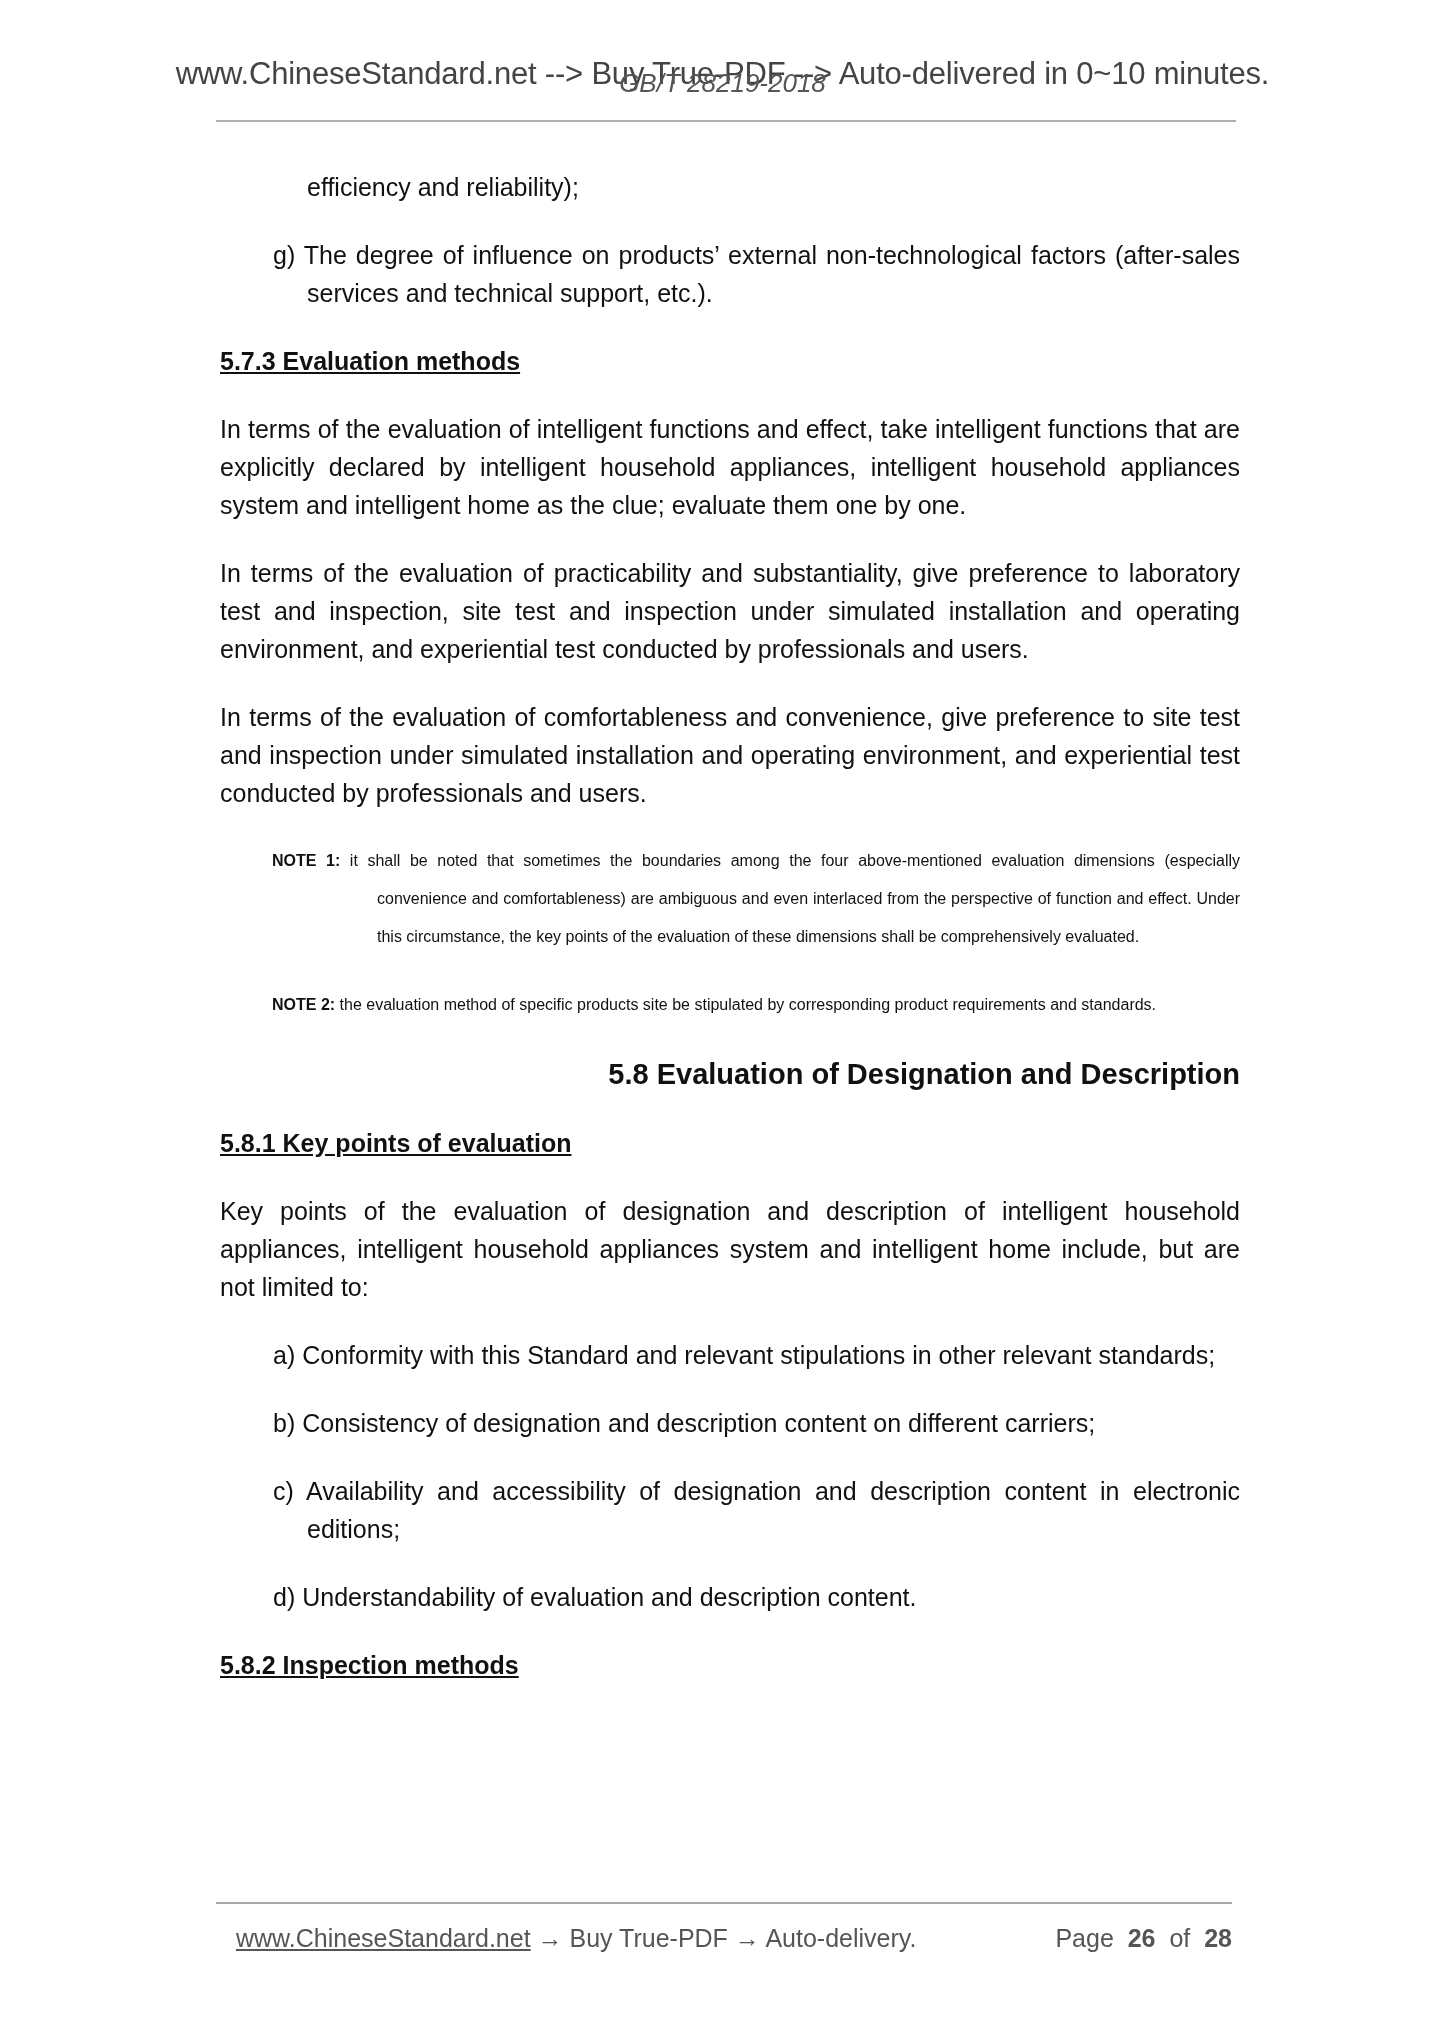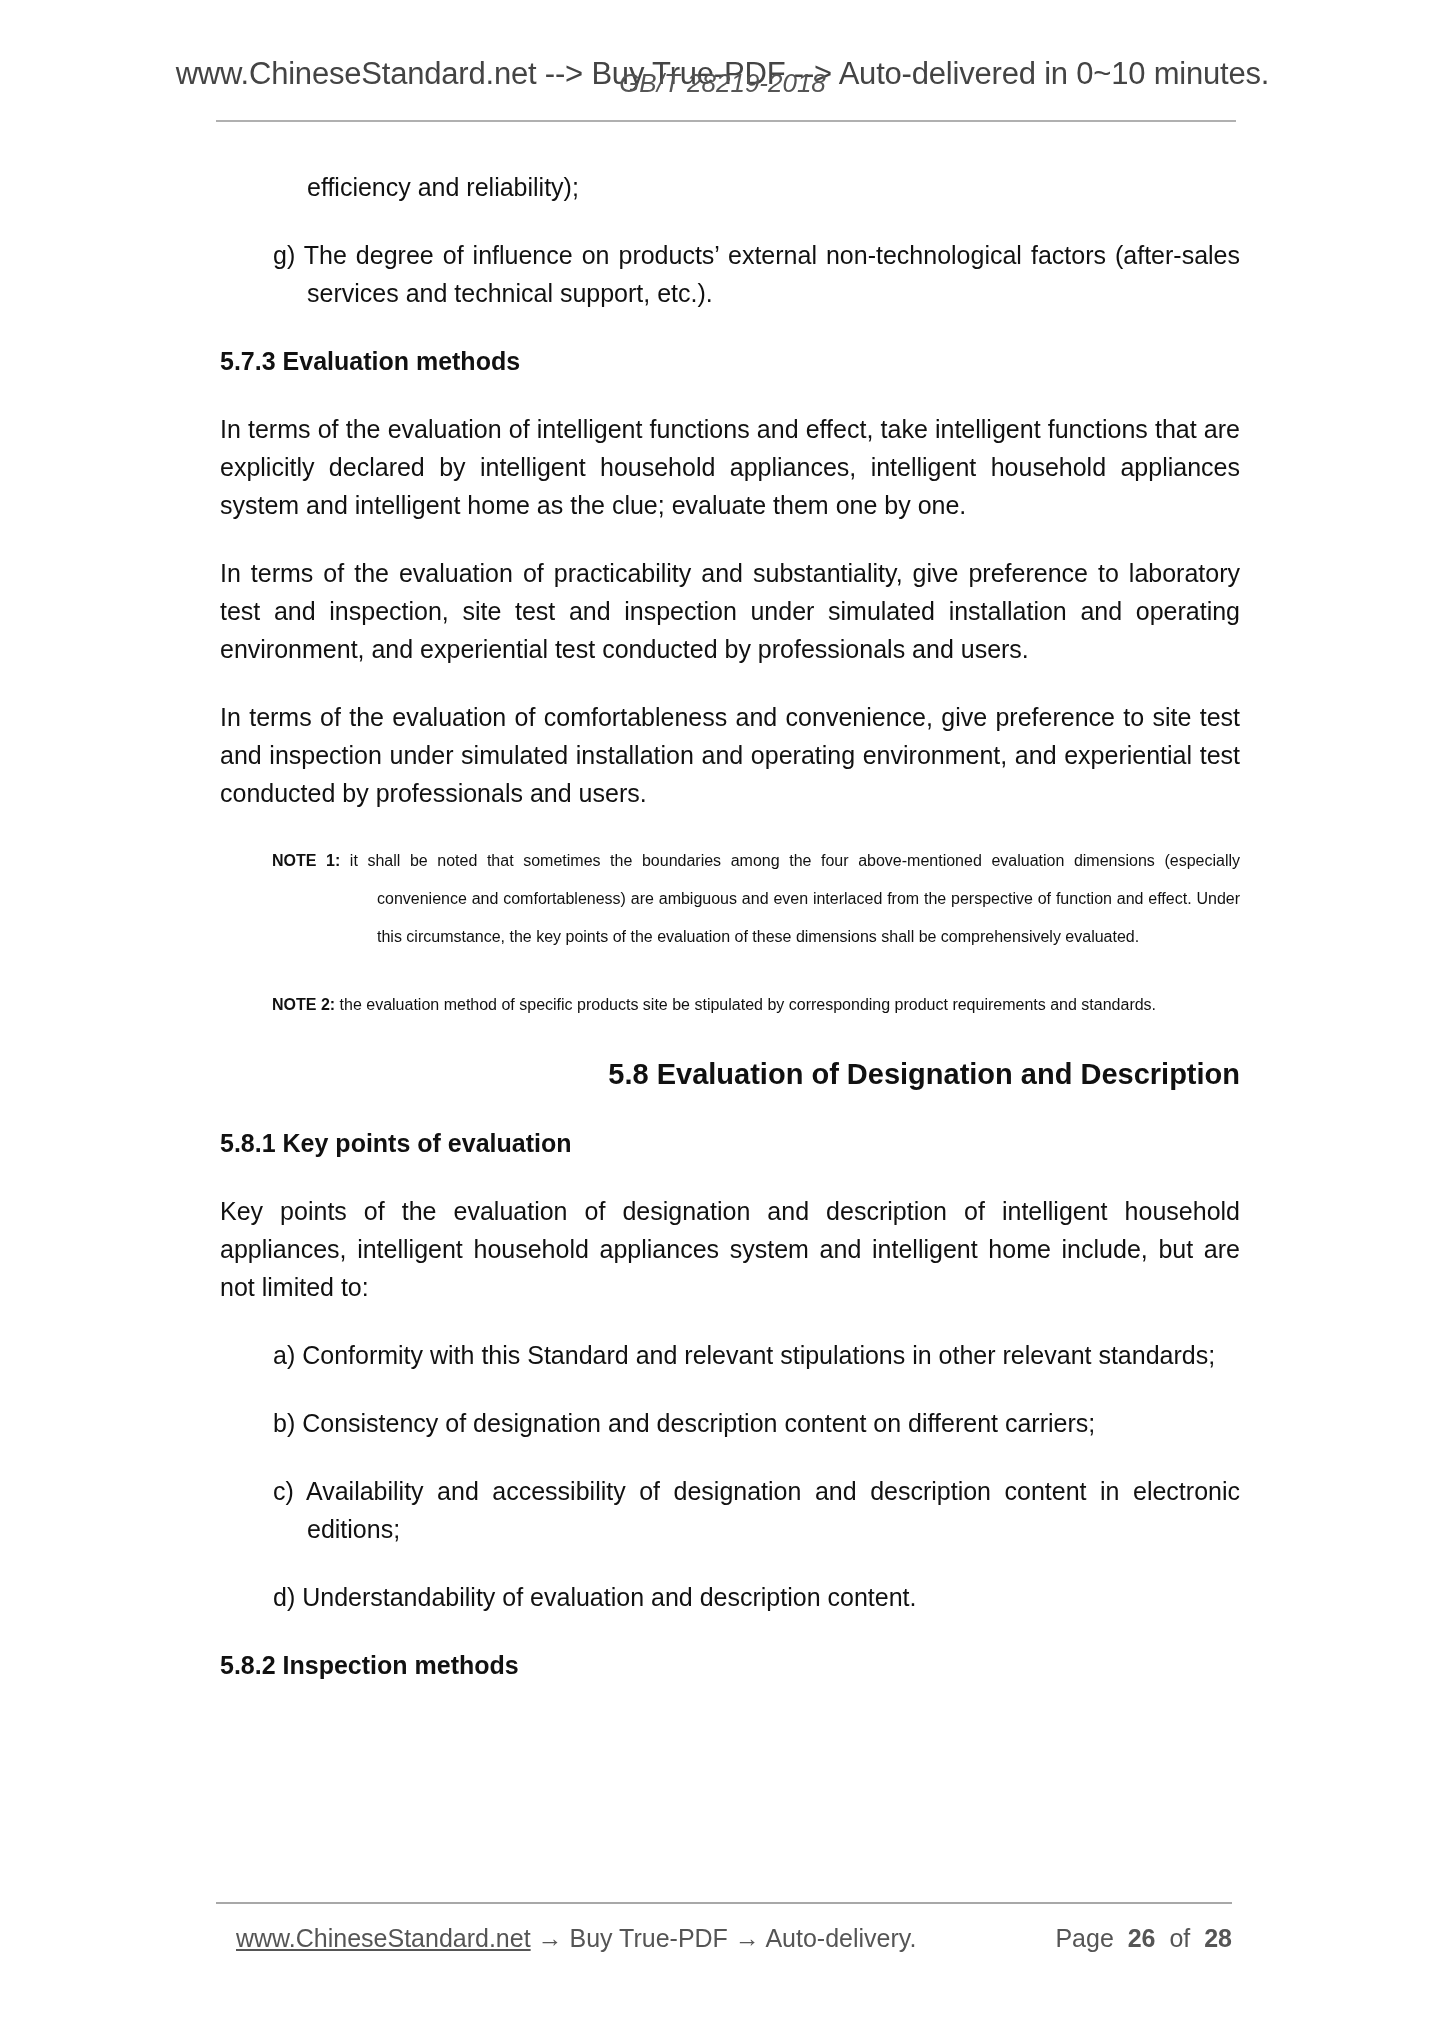--- a/index.html
+++ b/index.html
@@ -77,20 +77,21 @@
       font-size: 25px;
       line-height: 38px;
       padding-left: 87px;
       color: #111;
     }
     .h3 {
       font-size: 25px;
       font-weight: bold;
       line-height: 38px;
       color: #111;
+      text-decoration: underline;
     }
     .h2 {
       font-size: 29px;
       font-weight: bold;
       line-height: 40px;
       color: #111;
       text-align: right;
     }
     .note {
       font-size: 16px;

